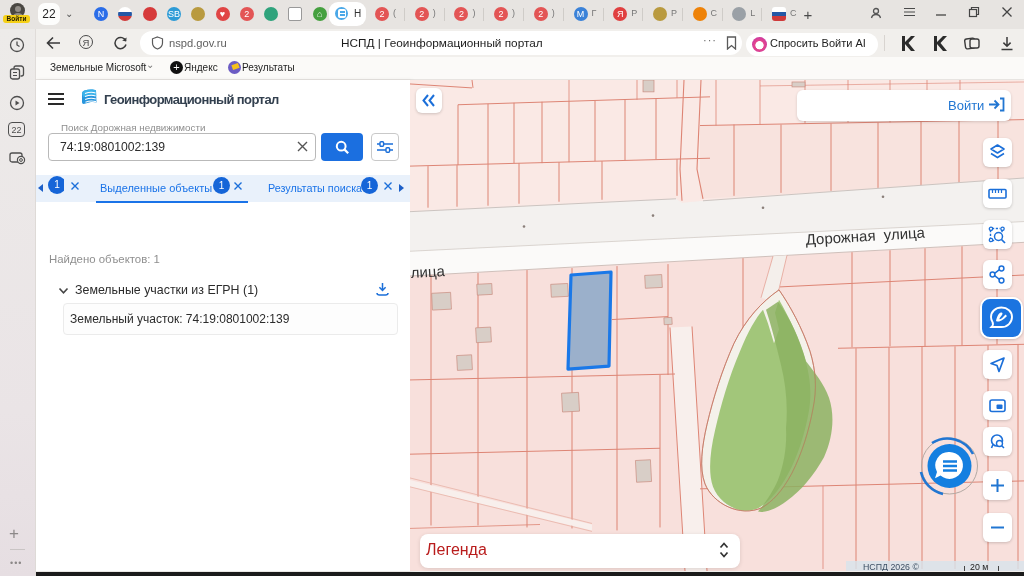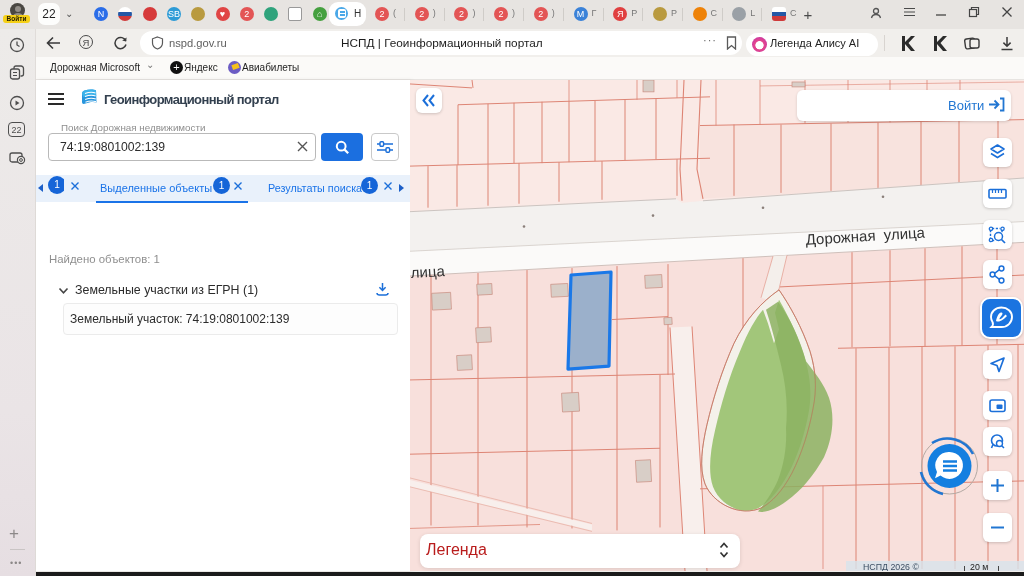--- a/index.html
+++ b/index.html
@@ -119,46 +119,46 @@
         </svg>
      <div class="a" style="left:29px;top:6px;font-size:11.2px;color:#5f5f5f">nspd.gov.ru</div>
      <div class="a" style="left:201px;top:5px;font-size:11.8px;color:#1c1c1c">НСПД | Геоинформационный портал</div>
      <div class="a" style="left:563px;top:3px;font-size:11px;color:#666;letter-spacing:1px">···</div>
      <svg class="a" style="left:586px;top:5px" width="11" height="14" viewBox="0 0 11 14">
           <path d="M1.5 1 H9.5 V13 L5.5 9.6 L1.5 13 Z" fill="none" stroke="#5a5a5a" stroke-width="1.3"></path>
         </svg>
   </div>
   <div class="a" style="left:710px;top:4px;width:132px;height:23px;background:#fff;border-radius:12px">
     <div class="a" style="left:6px;top:3.5px;width:15px;height:15px;border-radius:50%;background:radial-gradient(circle at 50% 55%, #fff 0 34%, #e5478c 40%, #d03a9e 70%, #c23ab0 100%)"></div>
-    <div class="a" style="left:24px;top:4px;font-size:11px;color:#222;white-space:nowrap">Легенда Алису AI</div>
+    <div class="a" style="left:24px;top:4px;font-size:11px;color:#222;white-space:nowrap">Спросить Войти AI</div>
   </div>
   <div class="a" style="left:848px;top:6px;width:1px;height:16px;background:#d8d4d0"></div>
   <svg class="a" style="left:864px;top:7px" width="16" height="15" viewBox="0 0 16 15">
         <path d="M2 0 H5 V6 L11 0 H15 L8.5 7 L15 15 H11 L5 8 V15 H2 Z" fill="#2b2b2b"></path>
       </svg>
   <svg class="a" style="left:896px;top:7px" width="16" height="15" viewBox="0 0 16 15">
         <path d="M2 0 H5 V6 L11 0 H15 L8.5 7 L15 15 H11 L5 8 V15 H2 Z" fill="#2b2b2b"></path>
       </svg>
   <svg class="a" style="left:928px;top:7px" width="17" height="15" viewBox="0 0 17 15">
         <rect x="1" y="2.5" width="10" height="10" rx="2" fill="none" stroke="#3a3a3a" stroke-width="1.4" transform="rotate(-8 6 7)"></rect>
         <rect x="6" y="3" width="9" height="9" rx="2" fill="#f1efec" stroke="#3a3a3a" stroke-width="1.4"></rect>
       </svg>
   <svg class="a" style="left:964px;top:7px" width="14" height="15" viewBox="0 0 14 15">
         <path d="M7 1 V10 M3.4 6.6 L7 10.2 L10.6 6.6 M1.5 13.5 H12.5" fill="none" stroke="#3a3a3a" stroke-width="1.5"></path>
       </svg>
 </div>
 
 <div class="a" id="bm">
-  <div class="a" style="left:14px;top:5px">Дорожная Microsoft</div>
+  <div class="a" style="left:14px;top:5px">Земельные Microsoft</div>
   <div class="a" style="left:110px;top:2px;color:#777;font-size:10px">⌄</div>
   <div class="a" style="left:134px;top:4px;width:13px;height:13px;border-radius:50%;background:#111;color:#fff;text-align:center;line-height:12px;font-size:11px">+</div>
   <div class="a" style="left:148px;top:5px">Яндекс</div>
   <div class="a" style="left:192px;top:4px;width:13px;height:13px;border-radius:50%;background:#6c5cc4"></div>
   <div class="a" style="left:196px;top:7px;width:7px;height:5px;background:#f5c21c;transform:rotate(-20deg)"></div>
-  <div class="a" style="left:206px;top:5px">Авиабилеты</div>
+  <div class="a" style="left:206px;top:5px">Результаты</div>
 </div>
 
 <div class="a" id="side">
   <svg class="a" style="left:9px;top:8px" width="16" height="16" viewBox="0 0 16 16">
         <circle cx="8" cy="8" r="6.5" fill="none" stroke="#4e4e4e" stroke-width="1.3"></circle>
         <path d="M8 4.5 V8 L10.5 9.5" fill="none" stroke="#4e4e4e" stroke-width="1.3"></path>
       </svg>
   <svg class="a" style="left:9px;top:36px" width="16" height="16" viewBox="0 0 16 16">
         <rect x="1.5" y="4" width="9" height="10" rx="2" fill="none" stroke="#4e4e4e" stroke-width="1.3"></rect>
         <path d="M5 4 V3 a2 2 0 0 1 2-2 h5 a2.5 2.5 0 0 1 2.5 2.5 V9 a2 2 0 0 1-2 2 h-1" fill="none" stroke="#4e4e4e" stroke-width="1.3"></path>

